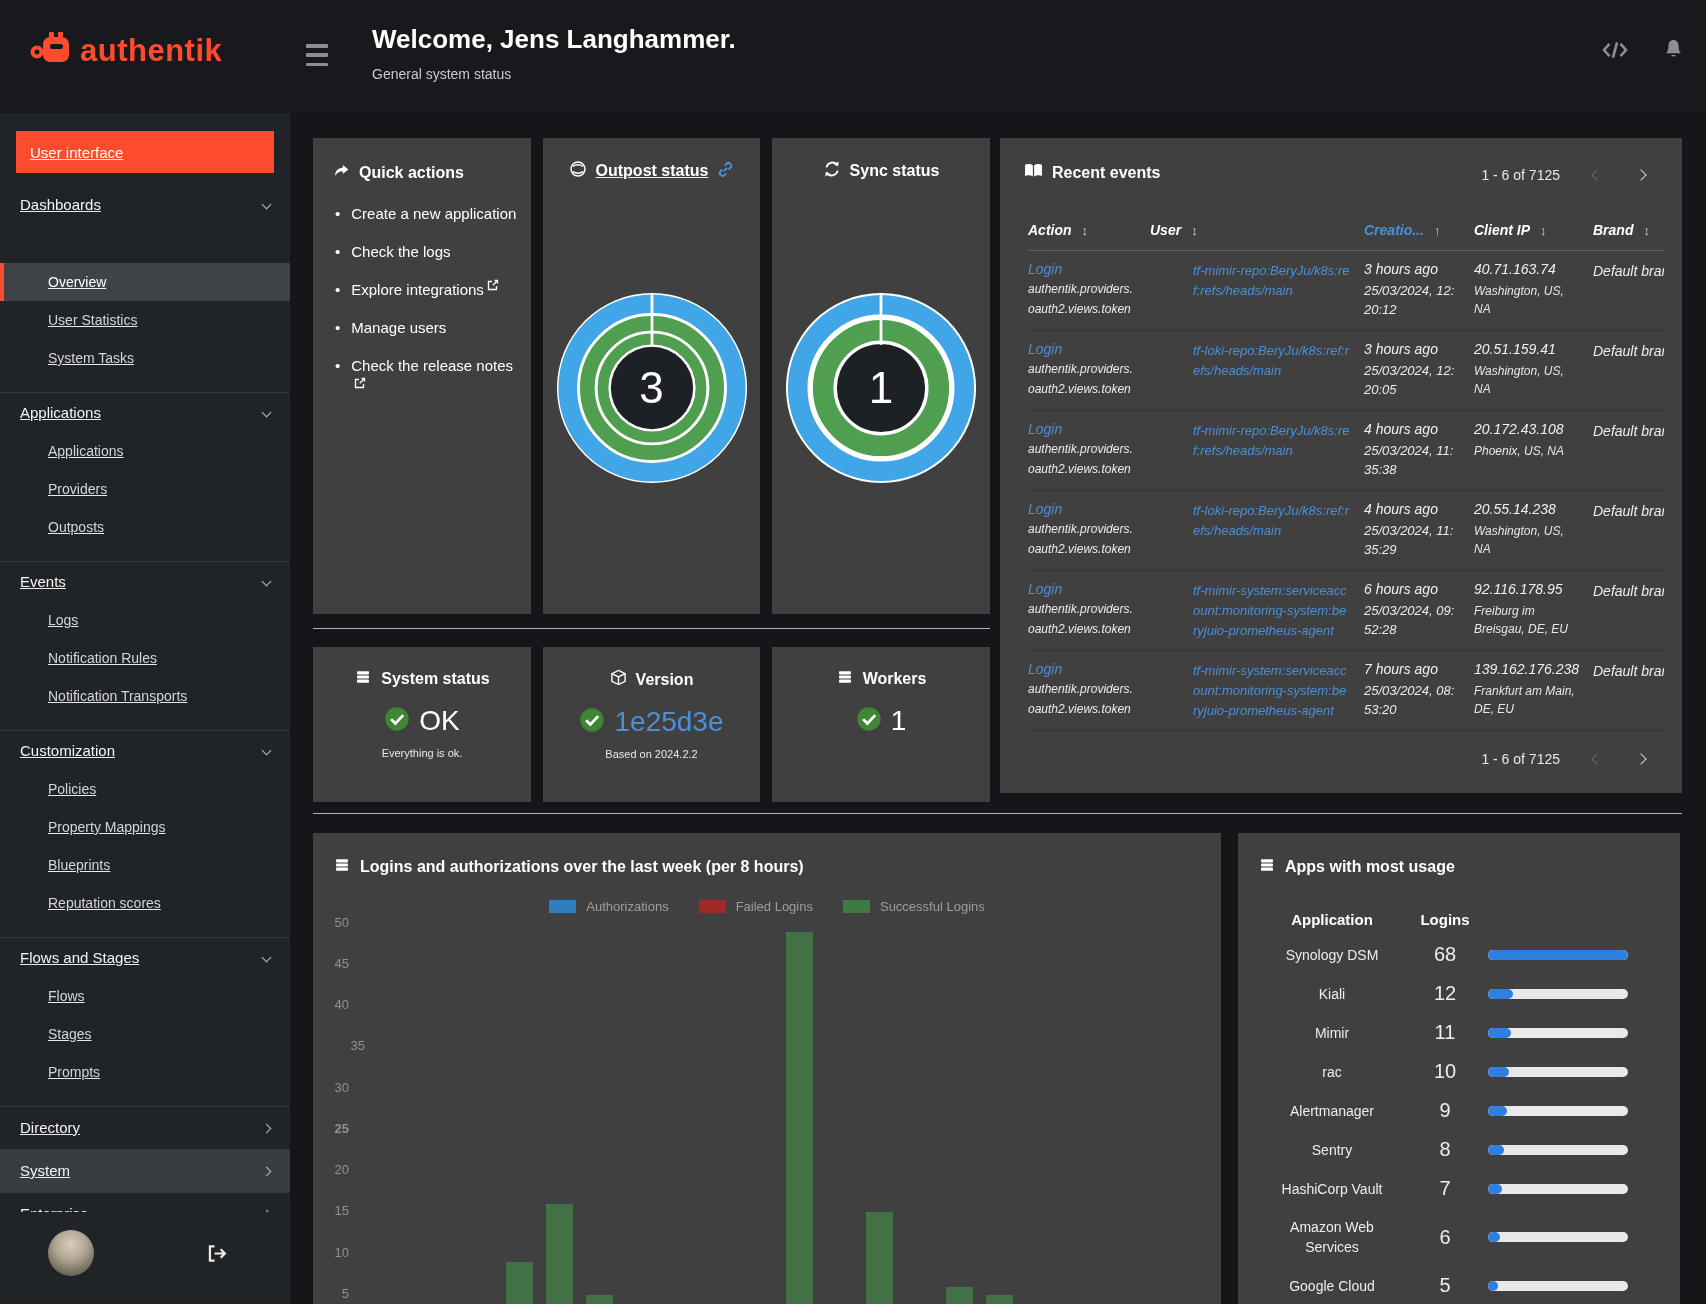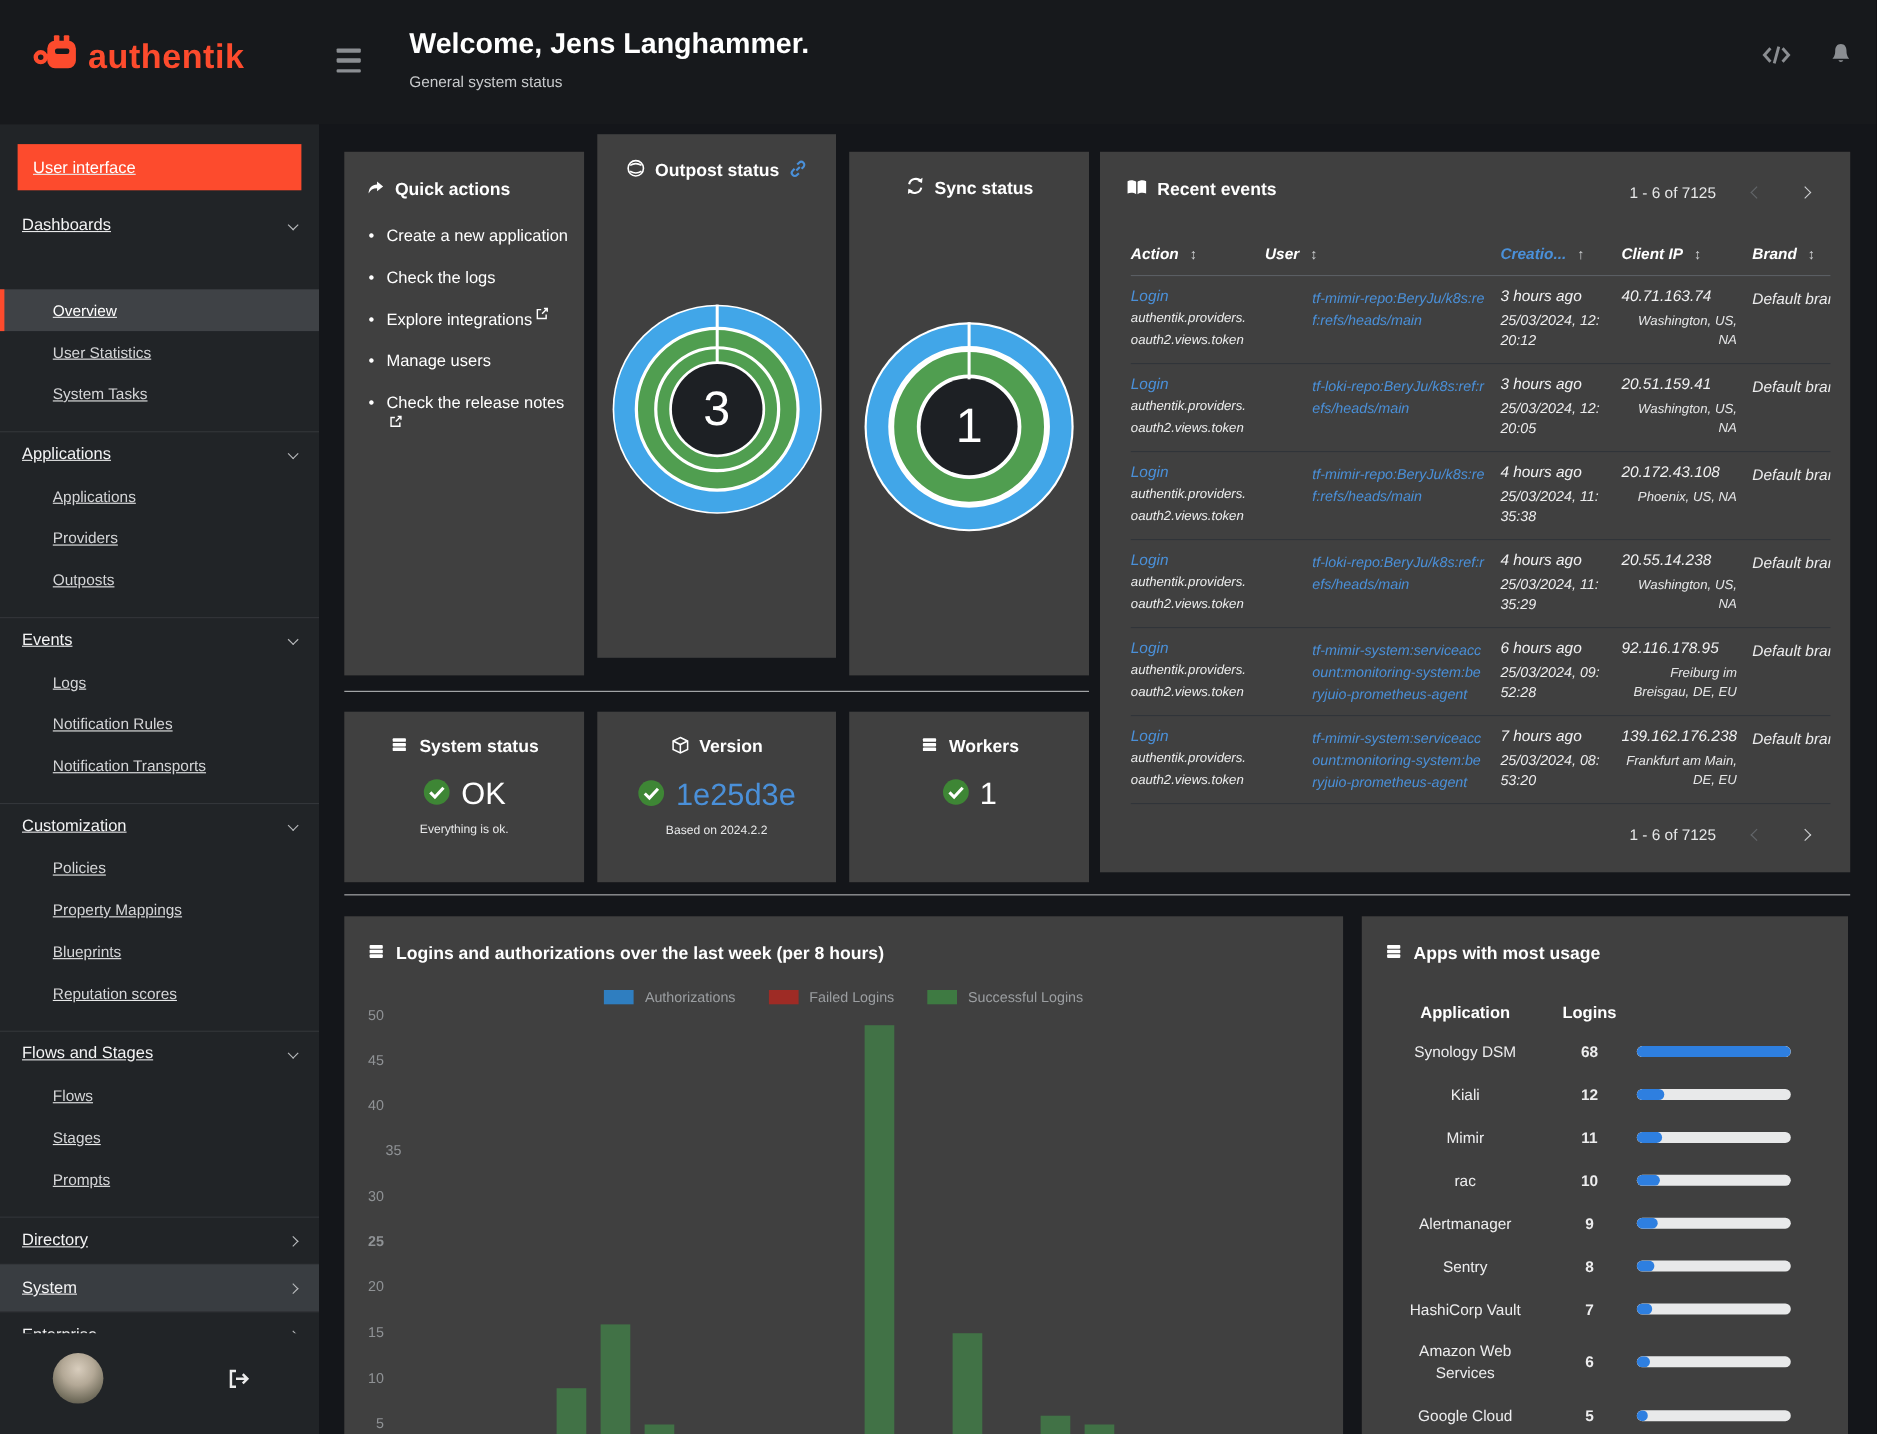--- a/index.html
+++ b/index.html
@@ -34,21 +34,21 @@
   .chev { width:7px; height:7px; border-right:1.6px solid #b9bbbd; border-bottom:1.6px solid #b9bbbd; display:inline-block; }
   .chev.down { transform:rotate(45deg); }
   .chev.right { transform:rotate(-45deg); }
   .user-row { height:92px; display:flex; align-items:center; justify-content:space-between; padding:0 62px 10px 48px; flex:none; }
   .avatar { width:46px; height:46px; border-radius:50%; cursor:pointer;
     background: radial-gradient(circle at 50% 32%, #d8cdbd 0%, #b3a896 38%, #75705f 72%, #46443d 100%); }
 
   
   .card { position:absolute; background:#404040; }
   #card-quick   { left:313px; top:138px; width:218px; height:476px; }
-  #card-outpost { left:543px; top:122px; width:217px; height:476px; }
+  #card-outpost { left:543px; top:138px; width:217px; height:476px;text-decoration:underline; }
   #card-sync    { left:772px; top:138px; width:218px; height:476px; }
   #card-events  { left:1000px; top:138px; width:682px; height:655px; }
   #card-system  { left:313px; top:647px; width:218px; height:155px; }
   #card-version { left:543px; top:647px; width:217px; height:155px; }
   #card-workers { left:772px; top:647px; width:218px; height:155px; }
   #card-chart   { left:313px; top:833px; width:908px; height:620px; }
   #card-apps    { left:1238px; top:833px; width:442px; height:620px; }
   .hr1 { position:absolute; left:313px; top:628px; width:677px; height:1px; background:#cfd0d1; opacity:.85; }
   .hr2 { position:absolute; left:313px; top:813px; width:1369px; height:1px; background:#cfd0d1; opacity:.85; }
 
@@ -80,21 +80,21 @@
   .ev-hcell { display:flex; gap:10px; font-size:14px; font-weight:700; color:#fff; align-items:baseline; cursor:pointer; }
   .ev-hcell.active .lbl { color:#4a90d9; }
   .sort { color:#cfd1d3; font-size:13px; font-weight:400; }
   .ev-row { border-bottom:1px solid #303439; padding:10px 0 8px; height:80px; overflow:hidden; }
   .ev-link { color:#4a90d9; font-size:14px; cursor:pointer; }
   .ev-sub { font-size:12px; color:#eceded; line-height:20px; word-break:break-all; margin-top:2px; }
   .ev-user { color:#4a90d9; font-size:13px; line-height:20px; word-break:break-all; cursor:pointer;margin-left:43px; }
   .ev-rel { font-size:14px; color:#f1f1f2; }
   .ev-ts { font-size:13px; color:#ececed; line-height:19px; word-break:break-all; margin-top:4px; }
   .ev-ip { font-size:14px; color:#f1f1f2; }
-  .ev-loc { font-size:12px; color:#e6e7e8; line-height:18px; margin-top:5px;text-align:right; }
+  .ev-loc { font-size:12px; color:#e6e7e8; line-height:18px; margin-top:5px; }
   .ev-brand { font-size:14px; color:#ededee; word-break:break-all; line-height:20px; }
 
   
   .sc-body { margin-top:16px; display:flex; align-items:center; justify-content:center; gap:9px; }
   .sc-value { font-size:28px; color:#fff; }
   .sc-value.link { color:#4a90d9; cursor:pointer; }
   .sc-desc { text-align:center; margin-top:10px; font-size:11px; color:#e8e9ea; }
 
   
   .legend { position:absolute; top:66px; left:0; right:0; display:flex; justify-content:center; gap:30px; }
@@ -104,21 +104,21 @@
   .bar { position:absolute; width:27px; }
 
   
   .ap-table { margin-top:26px; padding-left:24px; }
   .ap-grid { display:grid; grid-template-columns:140px 70px 160px; column-gap:8px; align-items:center; }
   .ap-head { height:32px; font-weight:700; font-size:15px; color:#fff; }
   .ap-row { height:39px; }
   .ap-row.tall { height:58px; }
   .t-center { text-align:center; }
   .ap-name { font-size:14px; color:#ededee; line-height:20px; }
-  .ap-logins { font-size:14px; color:#ededee;font-weight:bold; }
+  .ap-logins { font-size:20px; color:#ededee; }
   .ap-barwrap { width:140px; height:10px; border-radius:5px; background:#e8e9ea; overflow:hidden; }
   .ap-fill { height:100%; background:#2e7fe0; border-radius:5px; }
 </style>
 </head>
 <body>
 
 <div id="app">
 
   <div class="topbar">
     <div class="logo">

